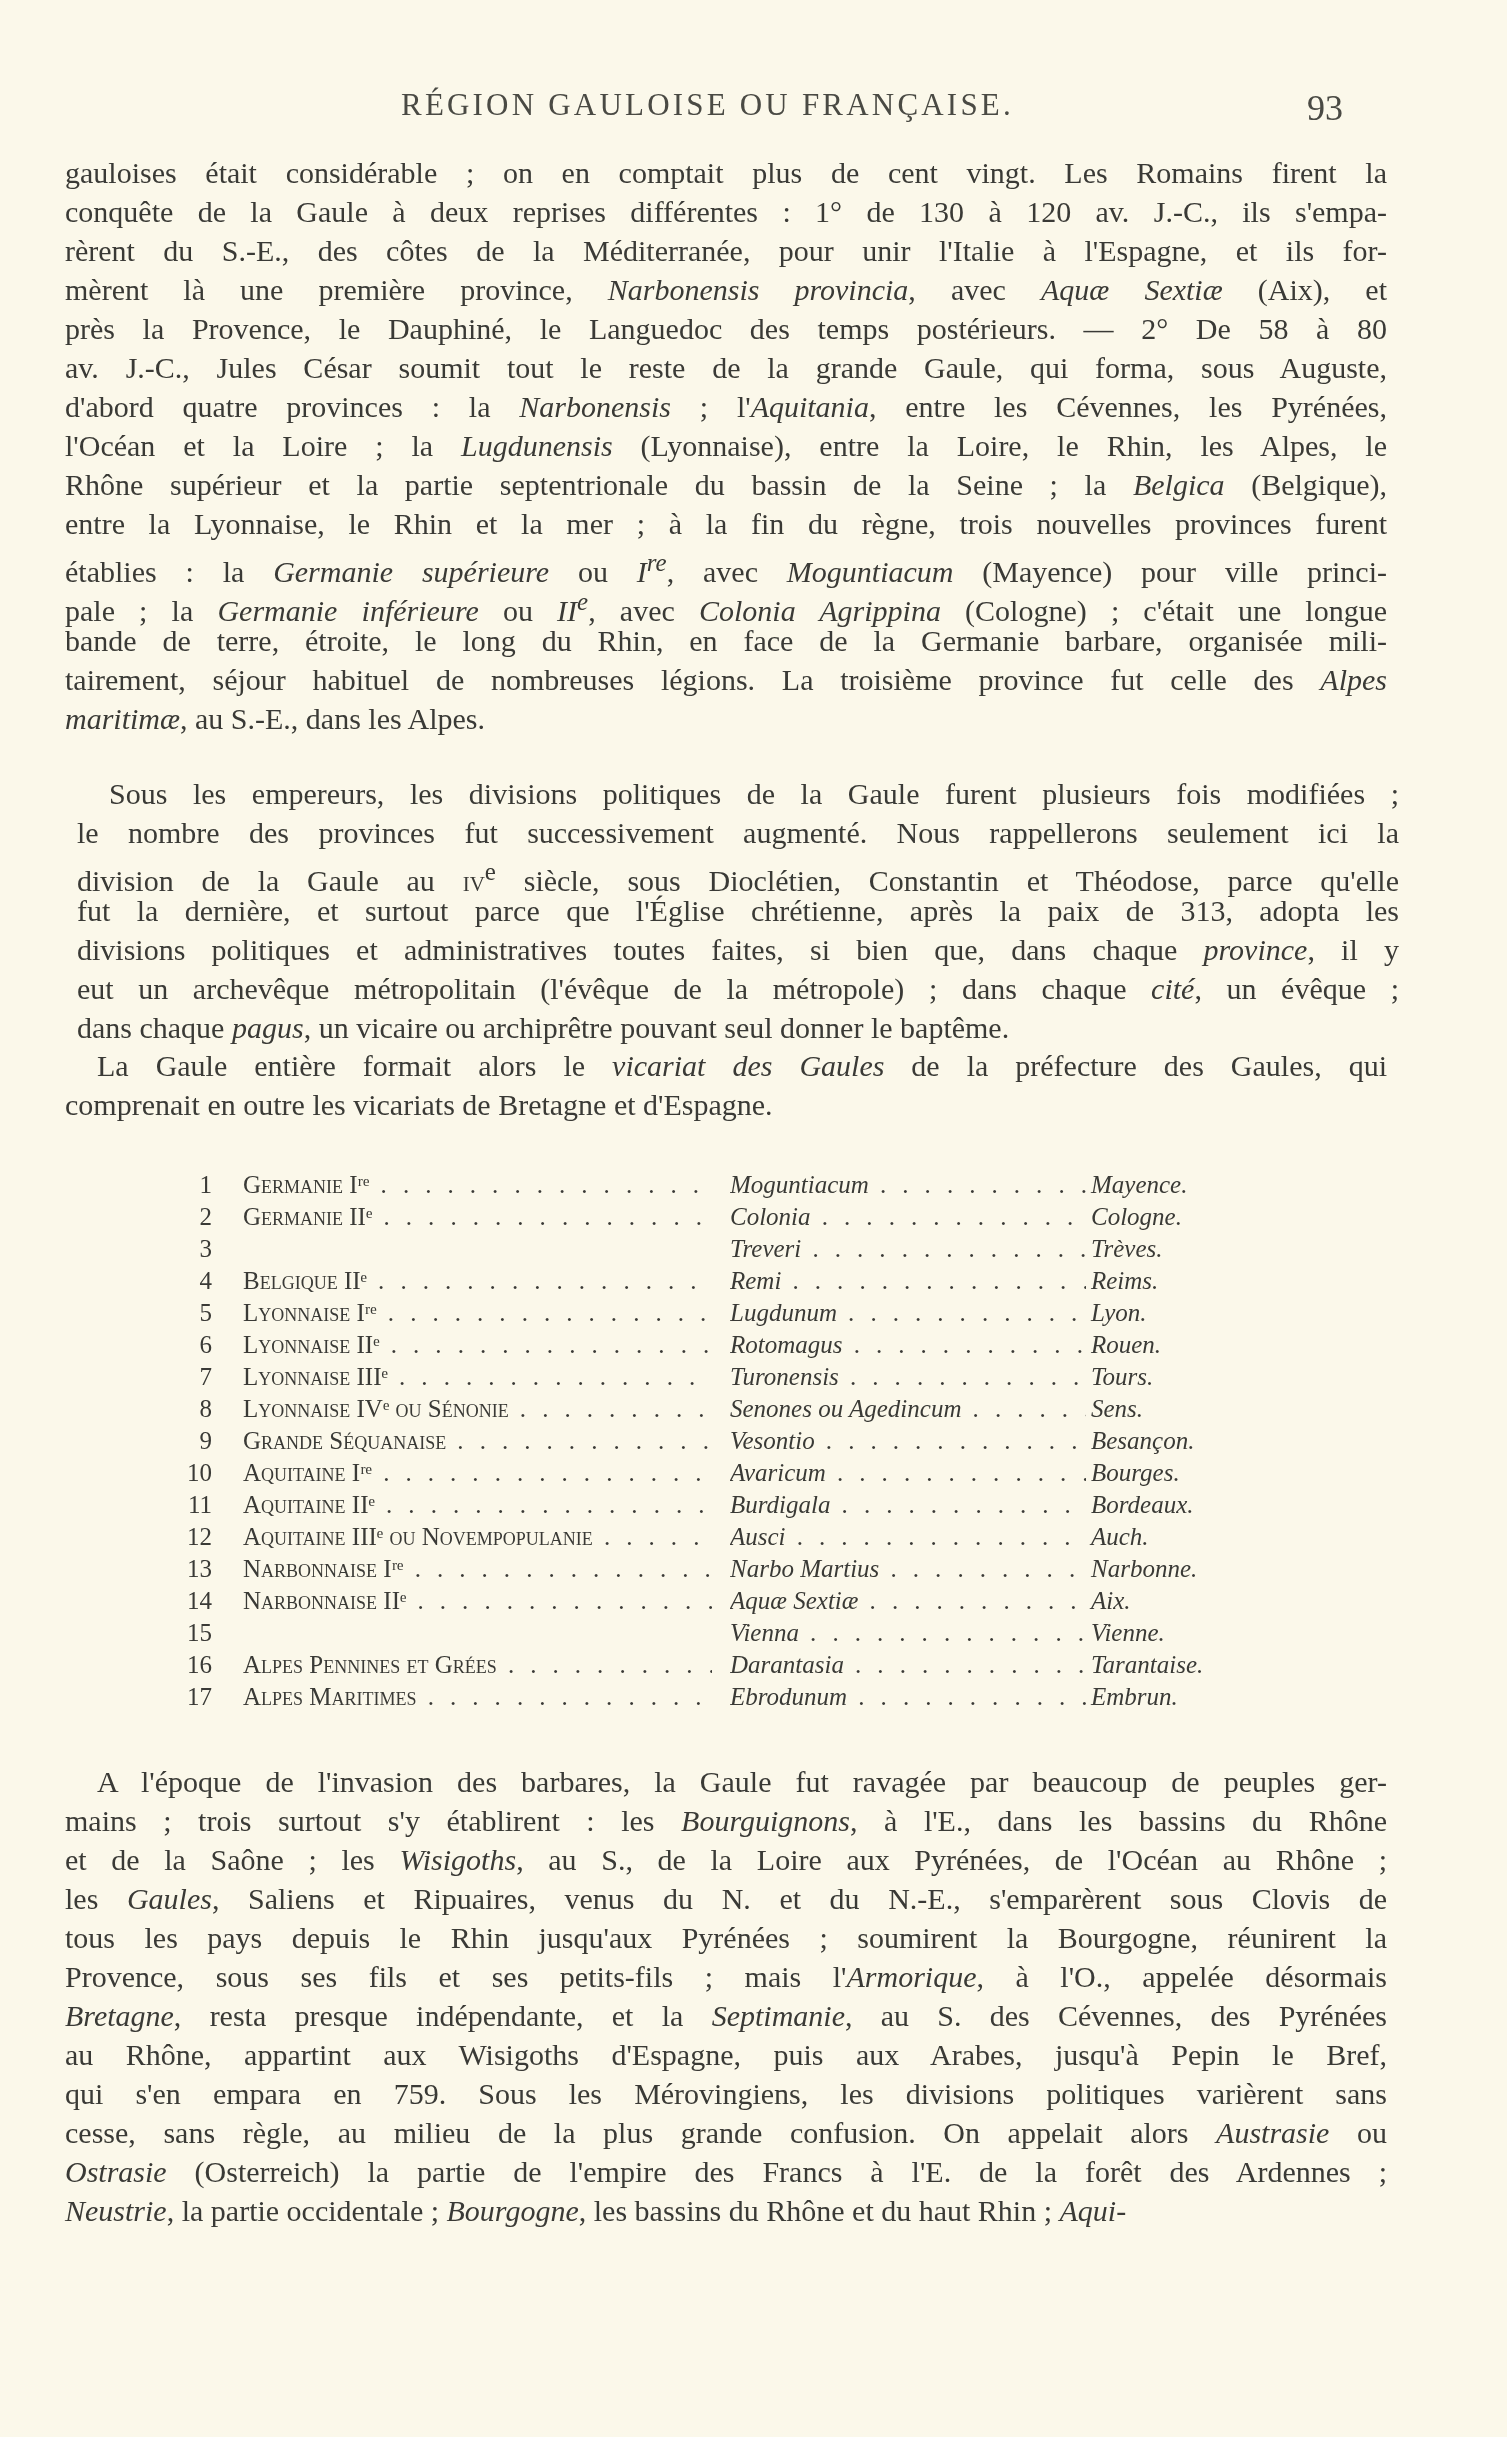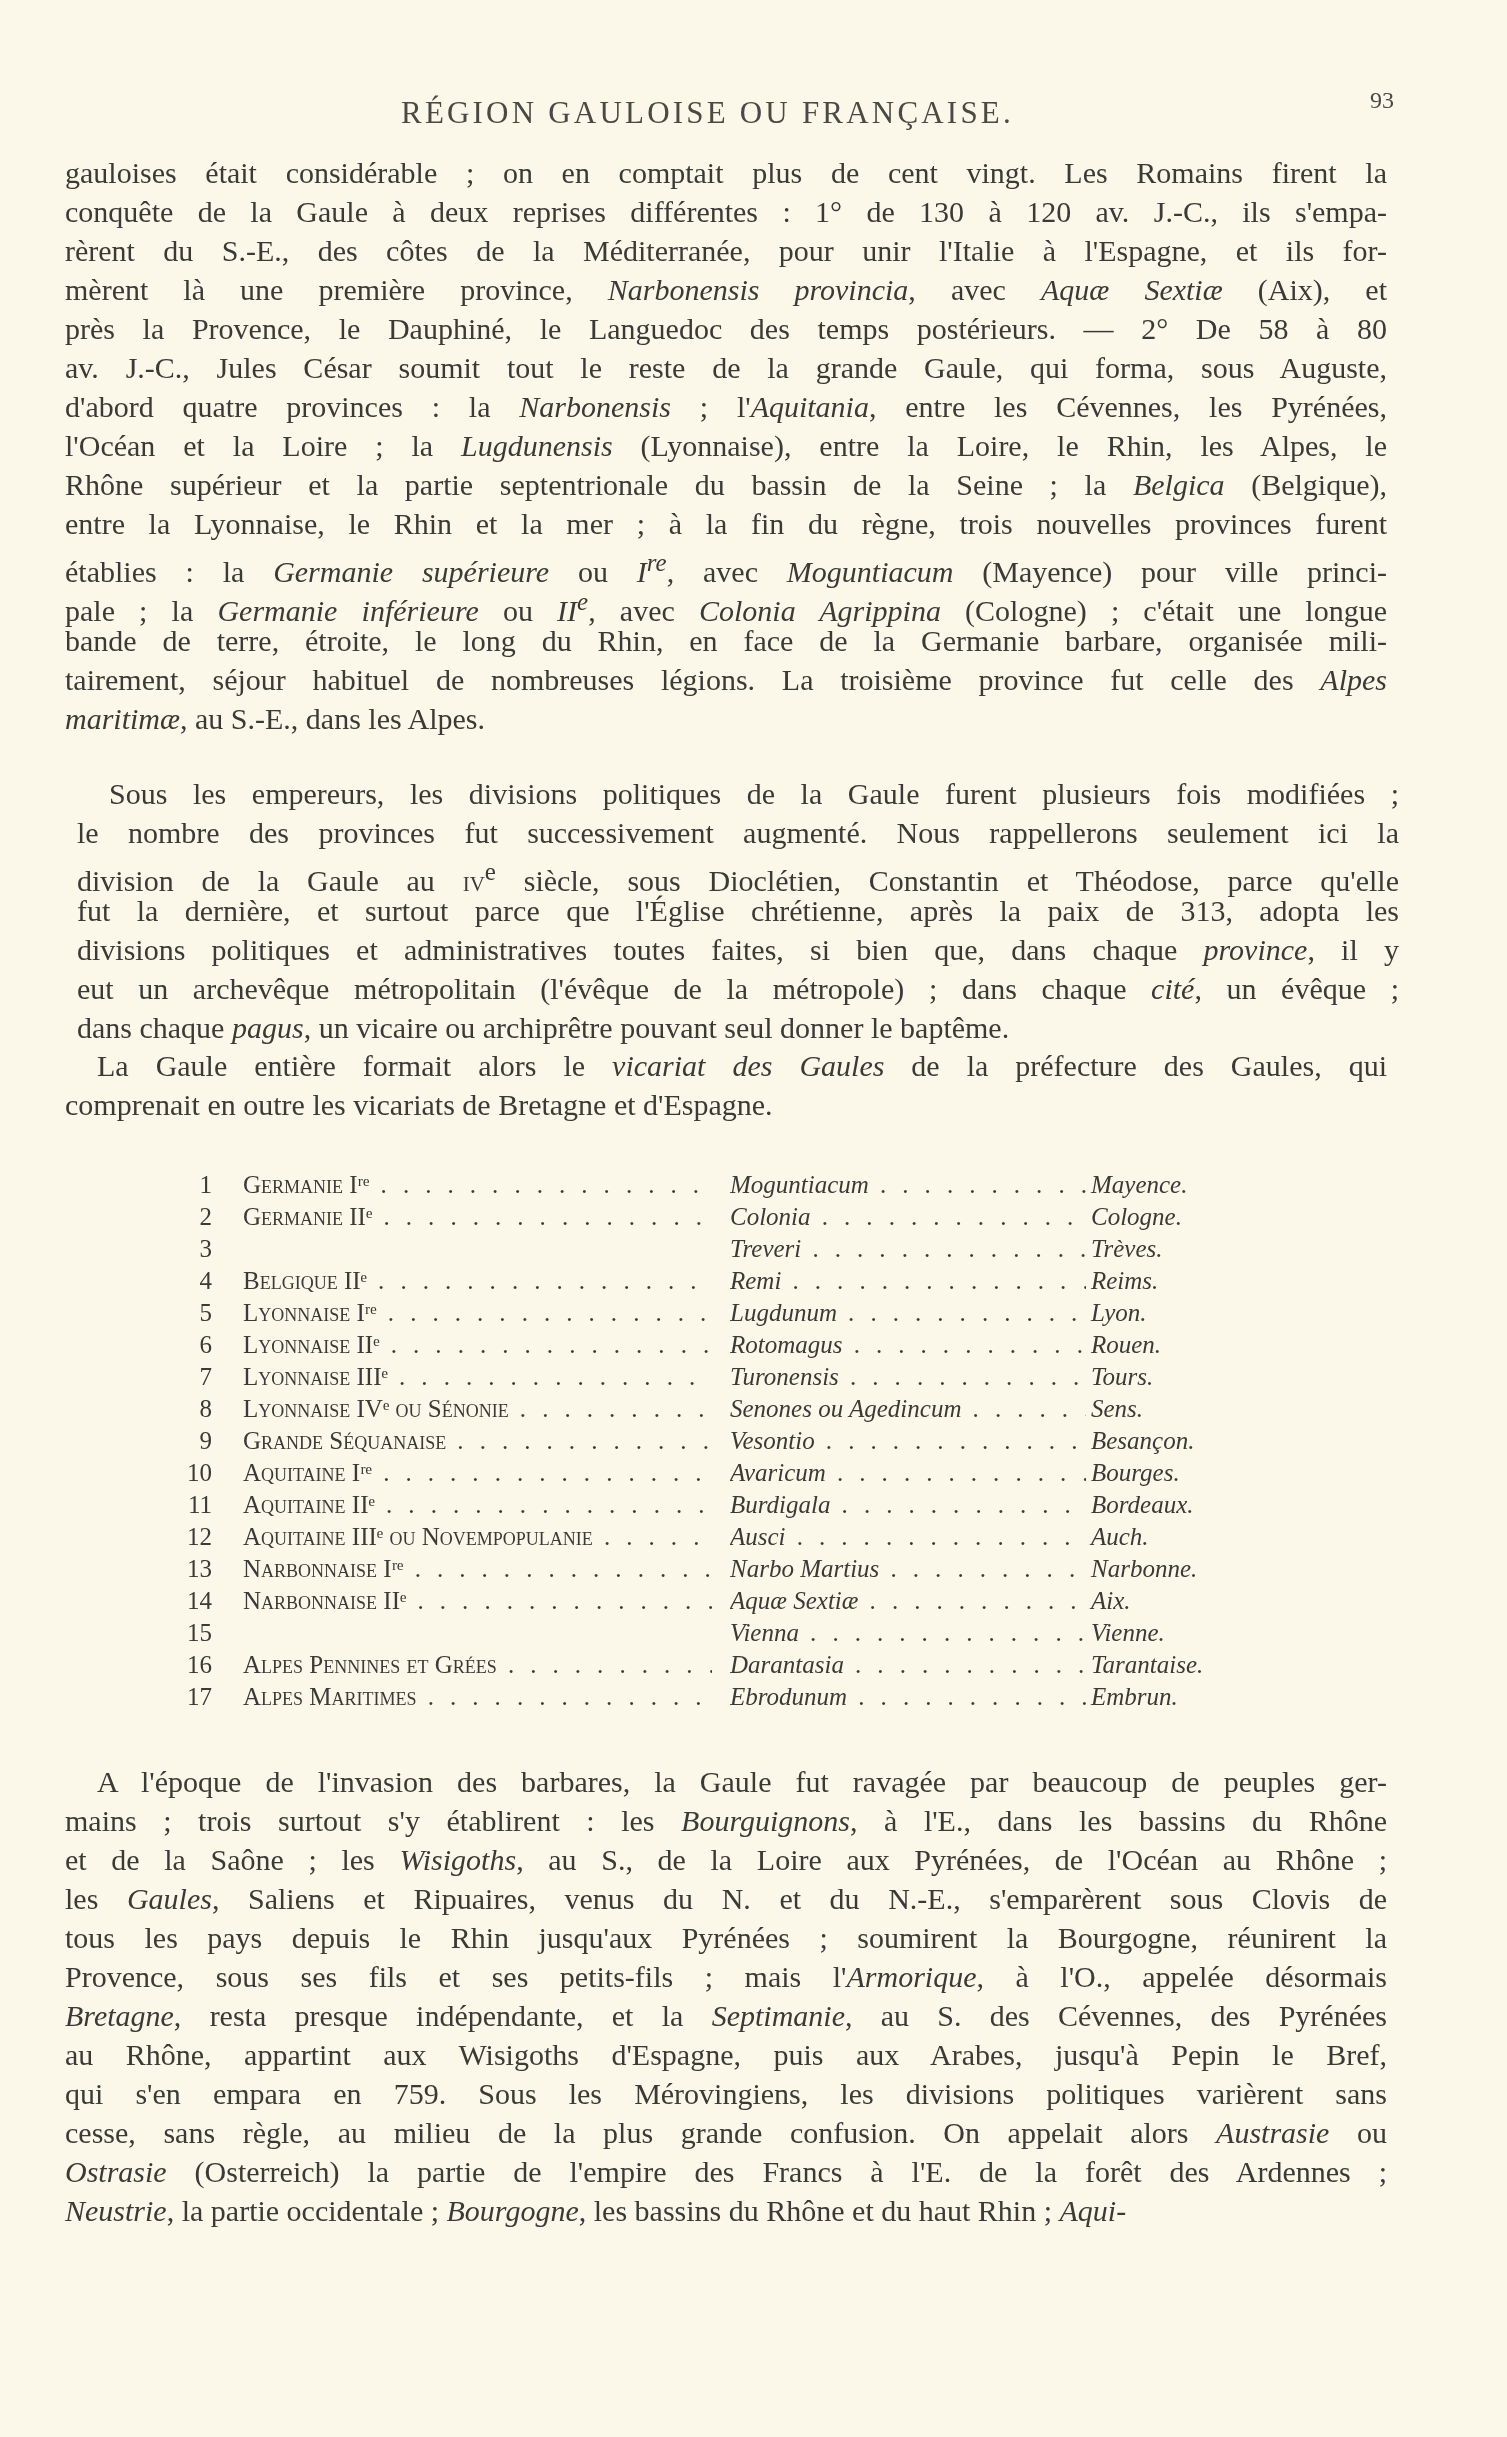--- a/index.html
+++ b/index.html
@@ -2,22 +2,22 @@
 <html style="font-size:13px"><head>
 <meta charset="utf-8">
 <style>
   html, body { margin:0; padding:0; }
   body {
     width:1507px; height:2438px; position:relative; overflow:hidden;
     background:#fbf8ea;
     font-family:"Liberation Serif","DejaVu Serif",serif;
     color:#3a3a36;
   }
-  .header { position:absolute; top:87px; left:401px; width:654px; font-size:31px; letter-spacing:3.2px; white-space:nowrap; color:#4a4a44;margin-top:8px; }
-  .pagenum { position:absolute; top:87px; left:1370px; font-size:24px; color:#4a4a44; }
+  .header { position:absolute; top:87px; left:401px; width:654px; font-size:31px; letter-spacing:3.2px; white-space:nowrap; color:#4a4a44; }
+  .pagenum { position:absolute; top:87px; left:1307px; font-size:36px; color:#4a4a44; }
   .para { position:absolute; left:65px; width:1322px; }
   .line { height:39px; line-height:39px; font-size:30px; text-align:justify; text-align-last:justify; white-space:nowrap; overflow:visible; }
   .line.last { text-align-last:left; }
   .line.indent { padding-left:32px; }
   .line i { font-style:italic; }
   .table { position:absolute; left:0; top:1169px; width:1507px; }
   .row { position:relative; height:32px; line-height:32px; font-size:25px; }
   .row span { position:absolute; white-space:nowrap; }
   .num { left:162px; width:50px; text-align:right; }
   .prov { left:243px; width:469px; font-variant:small-caps; overflow:hidden; }

